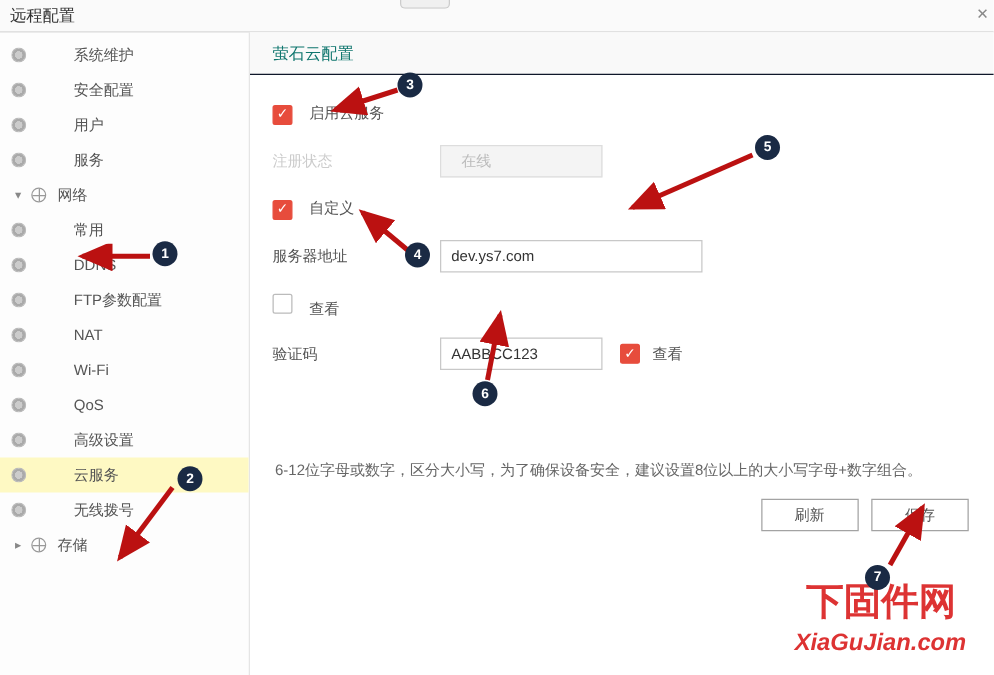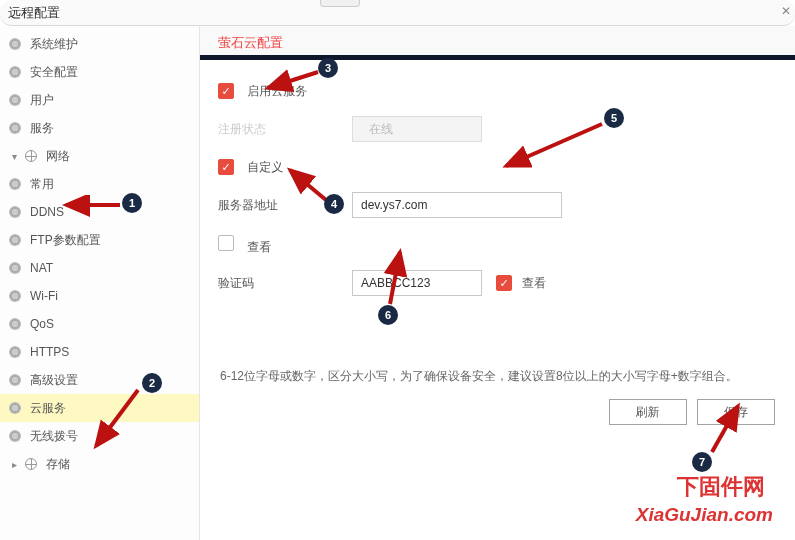--- a/index.html
+++ b/index.html
@@ -1,49 +1,49 @@
 <!DOCTYPE html>
 <html><head>
 <meta charset="utf-8">
 <style>
 *{box-sizing:border-box;margin:0;padding:0;font-family:"Microsoft YaHei",Arial,sans-serif;}
 body{background:#fff;width:795px;height:540px;overflow:hidden;position:relative;}
-.titlebar{height:26px;border-bottom:1px solid #d9d9d9;padding:4px 8px;font-size:13px;color:#333;background:#fafafa;position:relative;border-radius:12px;}
+.titlebar{height:26px;border-bottom:1px solid #d9d9d9;padding:4px 8px;font-size:13px;color:#333;background:#fafafa;position:relative;}
 .title-tab{position:absolute;top:0;left:320px;width:40px;height:7px;border:1px solid #ccc;border-top:none;border-radius:0 0 4px 4px;background:#f0f0f0;}
 .close-x{position:absolute;right:4px;top:4px;color:#888;font-size:12px;cursor:pointer;}
 .container{display:flex;height:514px;}
 .sidebar{width:200px;border-right:1px solid #e5e5e5;overflow-y:auto;padding:4px 0;background:#fdfdfd;}
 .side-item{display:flex;align-items:center;height:28px;padding:0 8px;font-size:12px;color:#555;cursor:pointer;}
-.side-item.sub{}
+.side-item.sub{gap:29px;}
 .side-item.root{padding-left:12px;}
 .side-item.active{background:#fef9c3;}
 .side-item .expand{width:10px;display:inline-block;color:#888;font-size:10px;margin-right:2px;}
 .side-icon{width:14px;height:14px;margin-right:8px;display:inline-flex;align-items:center;justify-content:center;}
 .gear{width:12px;height:12px;border-radius:50%;background:radial-gradient(circle,#ccc 35%,#aaa 36% 60%,transparent 61%);box-shadow:0 0 0 1px #bbb inset;}
 .globe{width:12px;height:12px;border:1px solid #999;border-radius:50%;position:relative;}
 .globe::before{content:"";position:absolute;left:5px;top:0;width:0;height:10px;border-left:1px solid #999;}
 .globe::after{content:"";position:absolute;top:5px;left:0;width:10px;height:0;border-top:1px solid #999;}
 .main{flex:1;background:#fff;position:relative;}
-.main-header{height:34px;border-bottom:5px solid #0f172a;padding:8px 18px;font-size:13px;color:#ef4444;background:#f9f9f9;}
+.main-header{height:34px;border-bottom:1px solid #0f172a;padding:8px 18px;font-size:13px;color:#0f766e;background:#f9f9f9;}
 .form-area{padding:16px 12px;position:relative;}
 .row{display:flex;align-items:center;height:30px;margin-bottom:8px;font-size:12px;color:#555;}
 .row .lbl{width:140px;padding-left:6px;}
 .row .lbl.faded{color:#ccc;}
 .cb{width:16px;height:16px;border:1px solid #bbb;margin-right:10px;display:inline-flex;align-items:center;justify-content:center;cursor:pointer;border-radius:2px;}
 .cb.checked{background:#e74c3c;border-color:#e74c3c;}
 .cb.checked::after{content:"✓";color:#fff;font-size:11px;line-height:1;}
 .txt{width:210px;height:26px;border:1px solid #c8c8c8;padding:0 8px;font-size:12px;color:#333;}
 .txt.disabled{background:#f4f4f4;color:#bbb;border-color:#ddd;padding-left:16px;}
 .txt.short{width:130px;}
 .help{font-size:12px;color:#666;margin:70px 0 14px 8px;}
 .btnrow{text-align:right;padding-right:8px;}
 .btn{width:78px;height:26px;border:1px solid #a3a3a3;background:#fff;font-size:12px;color:#555;margin-left:6px;cursor:pointer;}
 .marker{position:absolute;width:20px;height:20px;border-radius:50%;background:#1a2a44;color:#fff;font-size:11px;font-weight:bold;display:flex;align-items:center;justify-content:center;pointer-events:none;z-index:10;}
 .arrow{position:absolute;pointer-events:none;z-index:9;}
-.watermark1{position:absolute;right:30px;bottom:38px;font-family:Liberation Sans, sans-serif;font-size:22px;color:#d33;font-weight:bold;pointer-events:none;}
+.watermark1{position:absolute;right:30px;bottom:38px;font-family:Liberation Sans, sans-serif;font-size:30px;color:#d33;font-weight:bold;pointer-events:none;}
 .watermark2{position:absolute;right:22px;bottom:14px;font-family:Arial;font-size:19px;color:#d33;font-style:italic;font-weight:bold;pointer-events:none;}
 </style>
 </head>
 <body>
 
 <div class="titlebar">
   <span>远程配置</span>
   <div class="title-tab"></div>
   <span class="close-x">✕</span>
 </div>
@@ -109,26 +109,20 @@
         <span class="side-icon">
           <span class="gear"></span>
         </span>
         <span>Wi-Fi</span>
       </div>
     <div class="side-item sub">
         <span class="side-icon">
           <span class="gear"></span>
         </span>
         <span>QoS</span>
-      </div>
-    <div class="side-item sub">
-        <span class="side-icon">
-          <span class="gear"></span>
-        </span>
-        <span>HTTPS</span>
       </div>
     <div class="side-item sub">
         <span class="side-icon">
           <span class="gear"></span>
         </span>
         <span>高级设置</span>
       </div>
     <div class="side-item sub active">
         <span class="side-icon">
           <span class="gear"></span>

